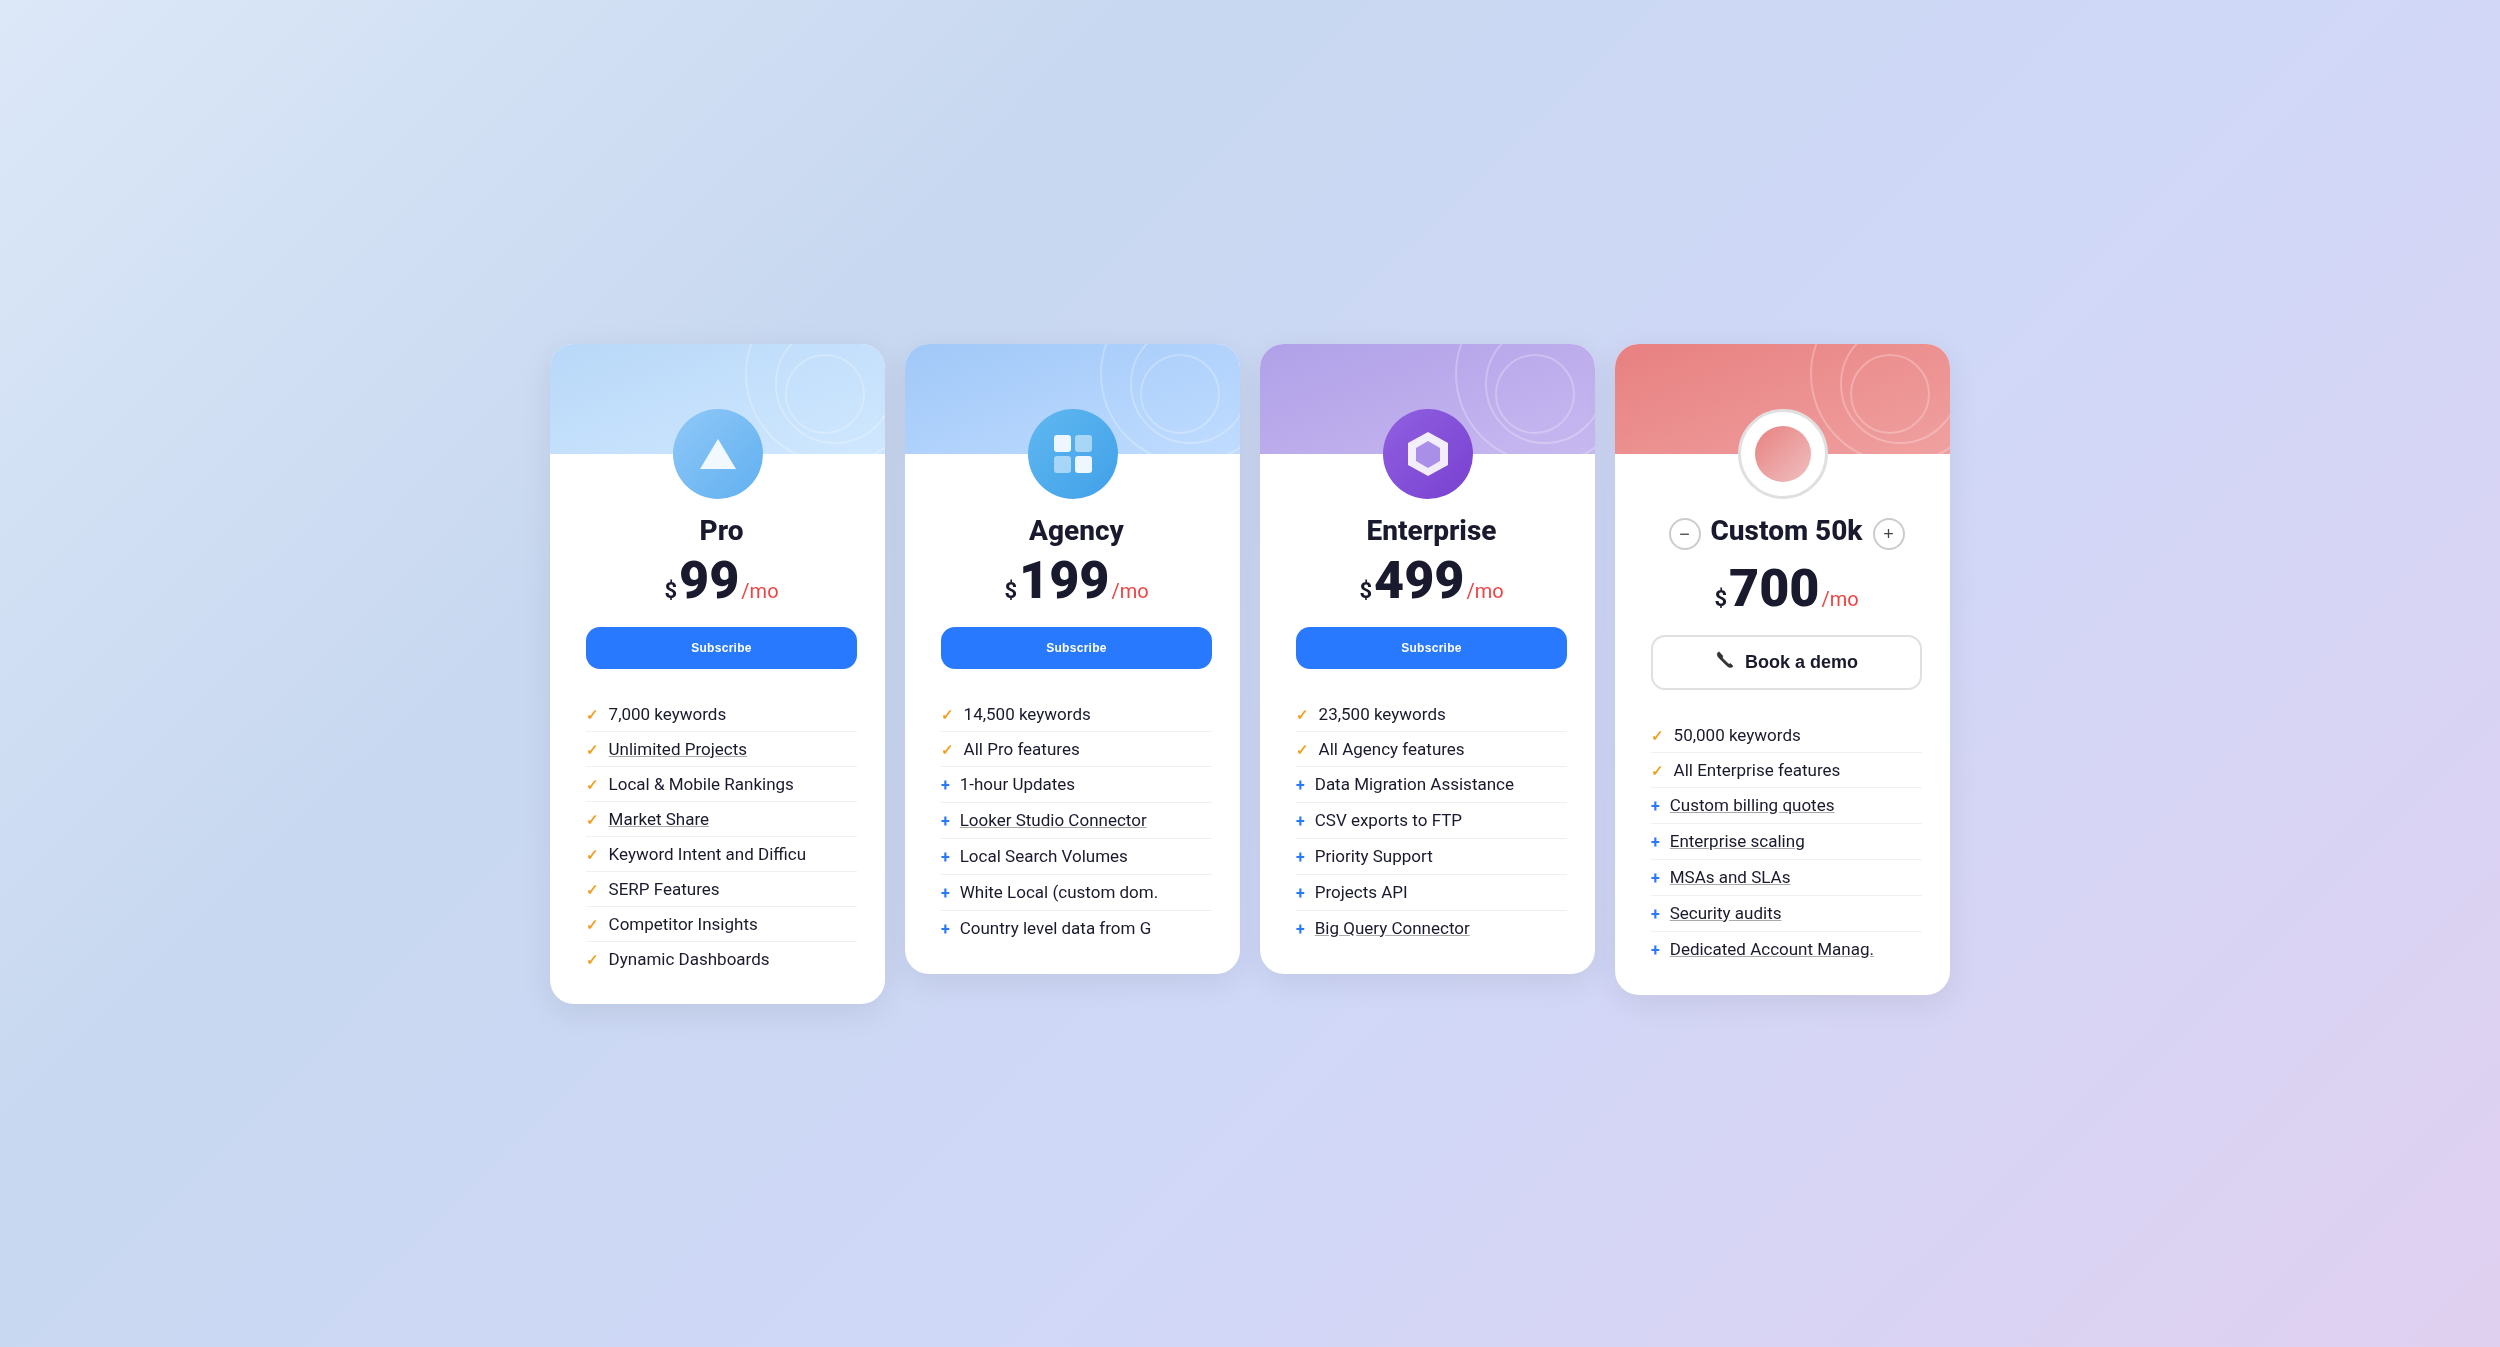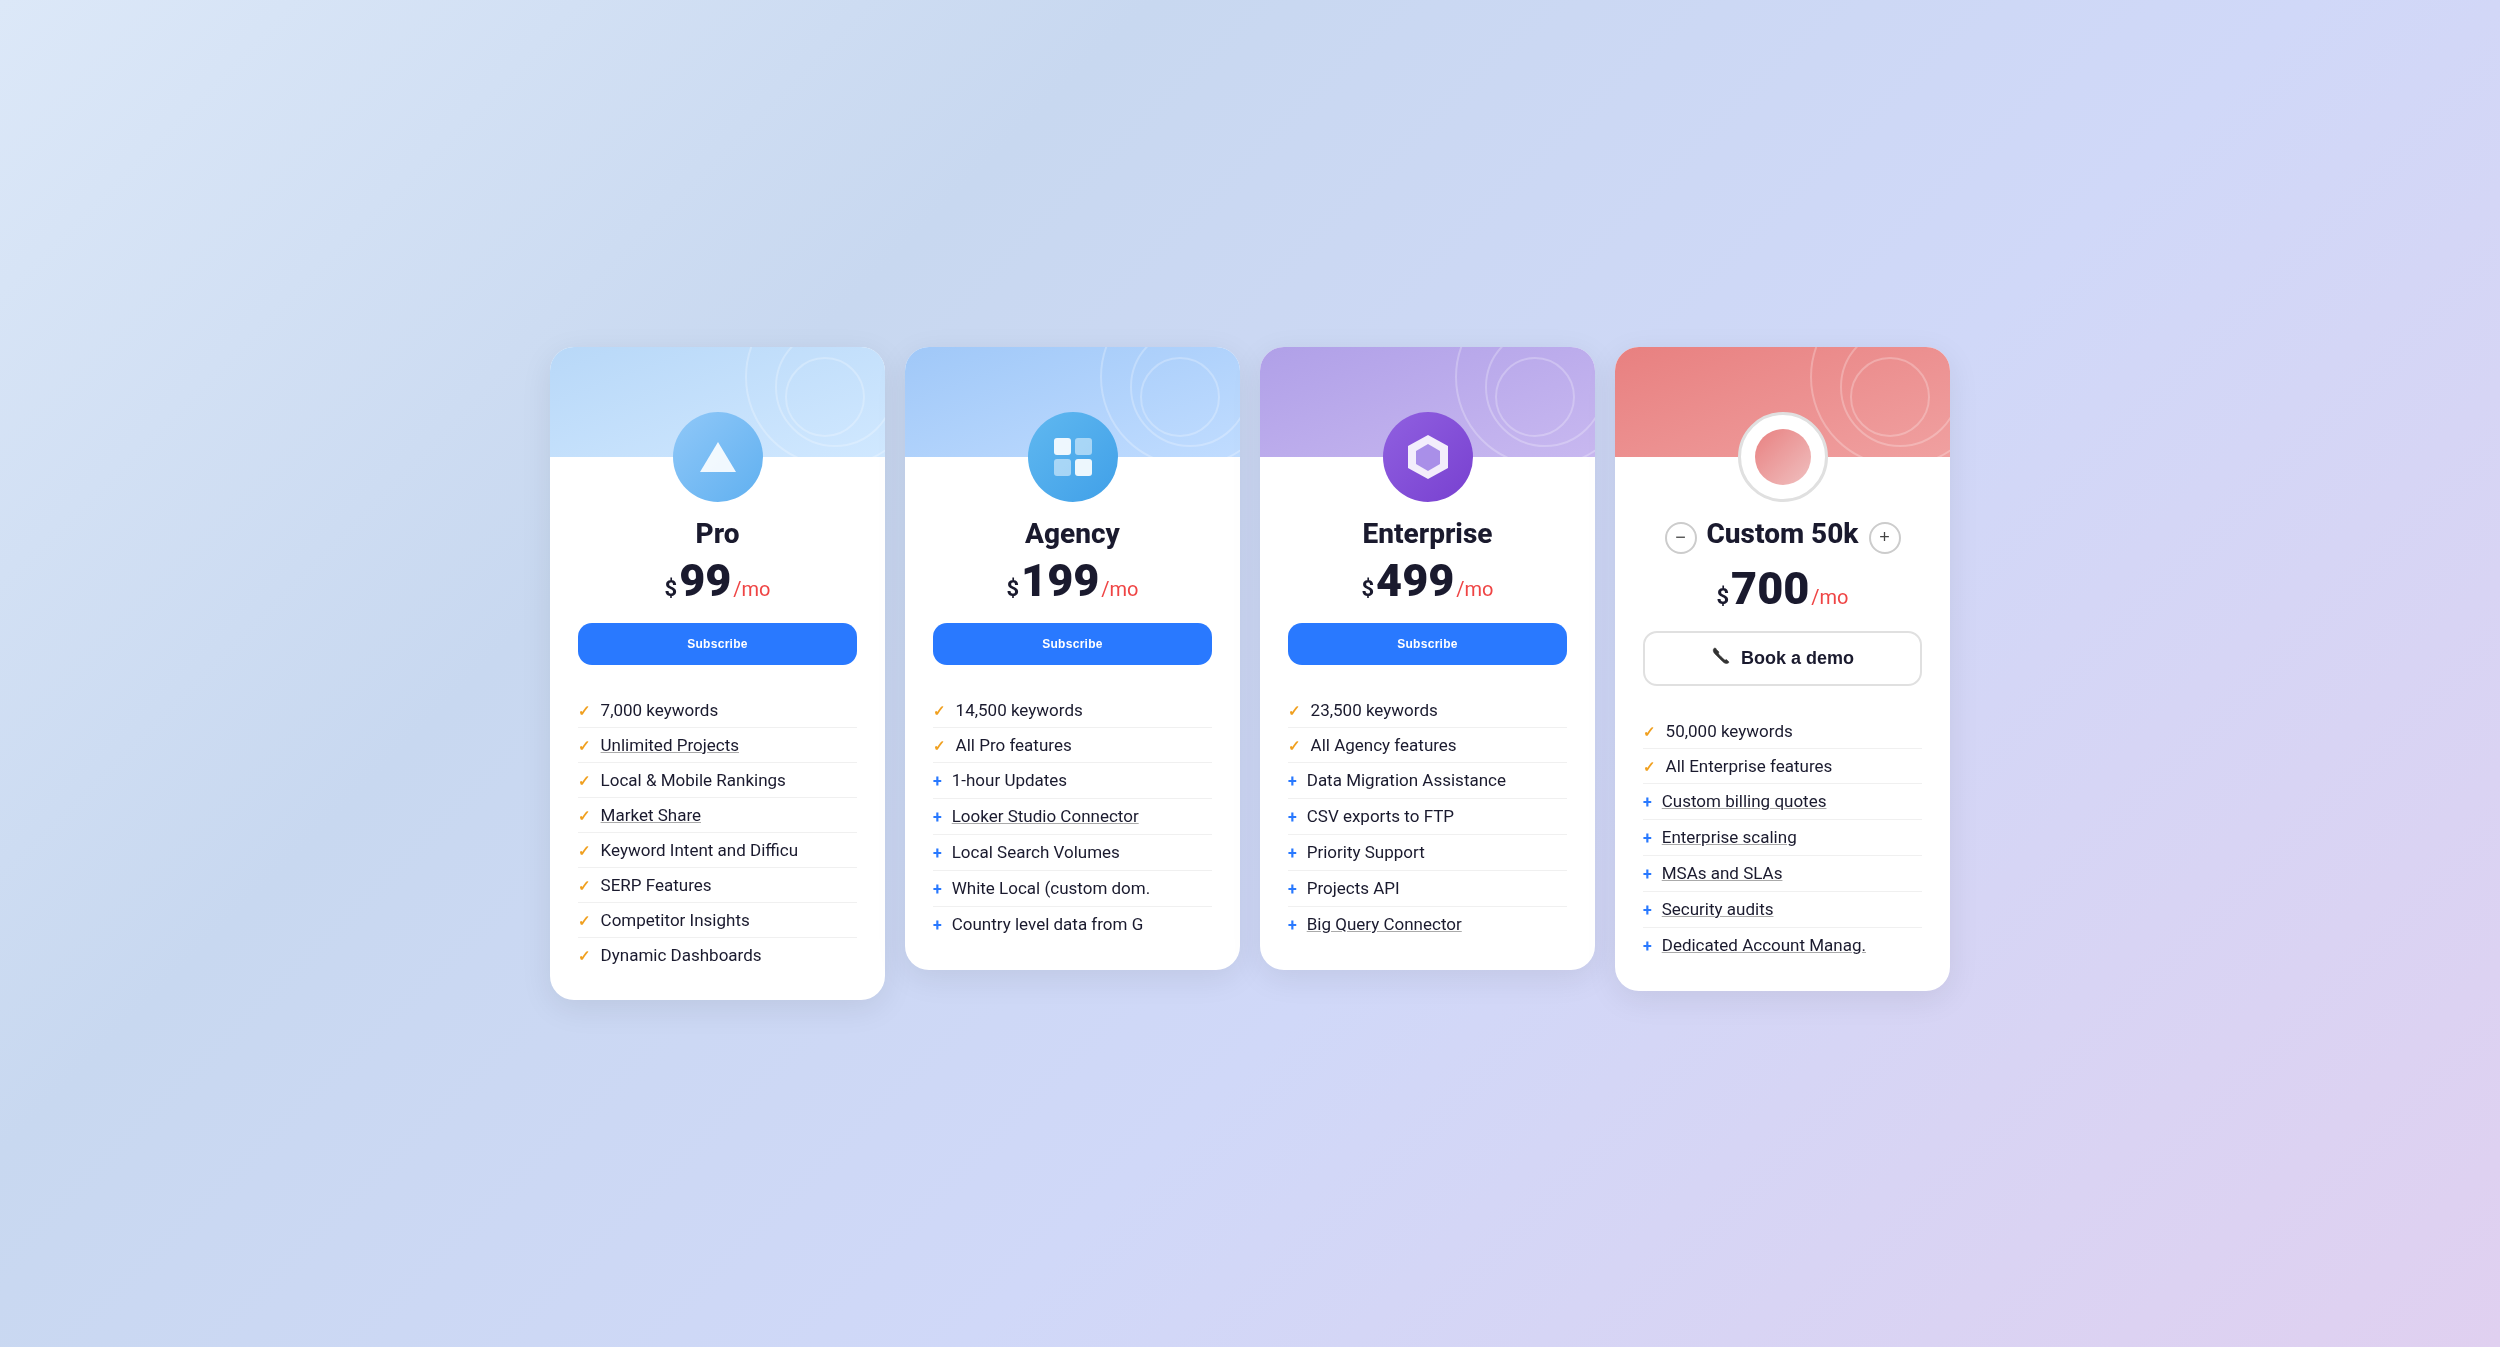--- a/index.html
+++ b/index.html
@@ -98,20 +98,21 @@
       width: 56px;
       height: 56px;
       border-radius: 50%;
       background: linear-gradient(135deg, #e88080, #f0c0c0);
     }
 
     
     .card-body {
       padding: 60px 28px 28px;
       text-align: center;
+      margin-left: 8px;
     }
 
     .plan-name {
       font-size: 28px;
       font-weight: 800;
       color: #1a1a2e;
       margin-bottom: 8px;
     }
 
     .plan-price {
@@ -123,21 +124,21 @@
       justify-content: center;
       gap: 2px;
     }
 
     .price-dollar {
       font-size: 22px;
       font-weight: 700;
     }
 
     .price-amount {
-      font-size: 45px;
+      font-size: 52px;
       font-weight: 900;
       line-height: 1;
     }
 
     .price-period {
       font-size: 20px;
       color: #ef4444;
       font-weight: 400;
     }
 

